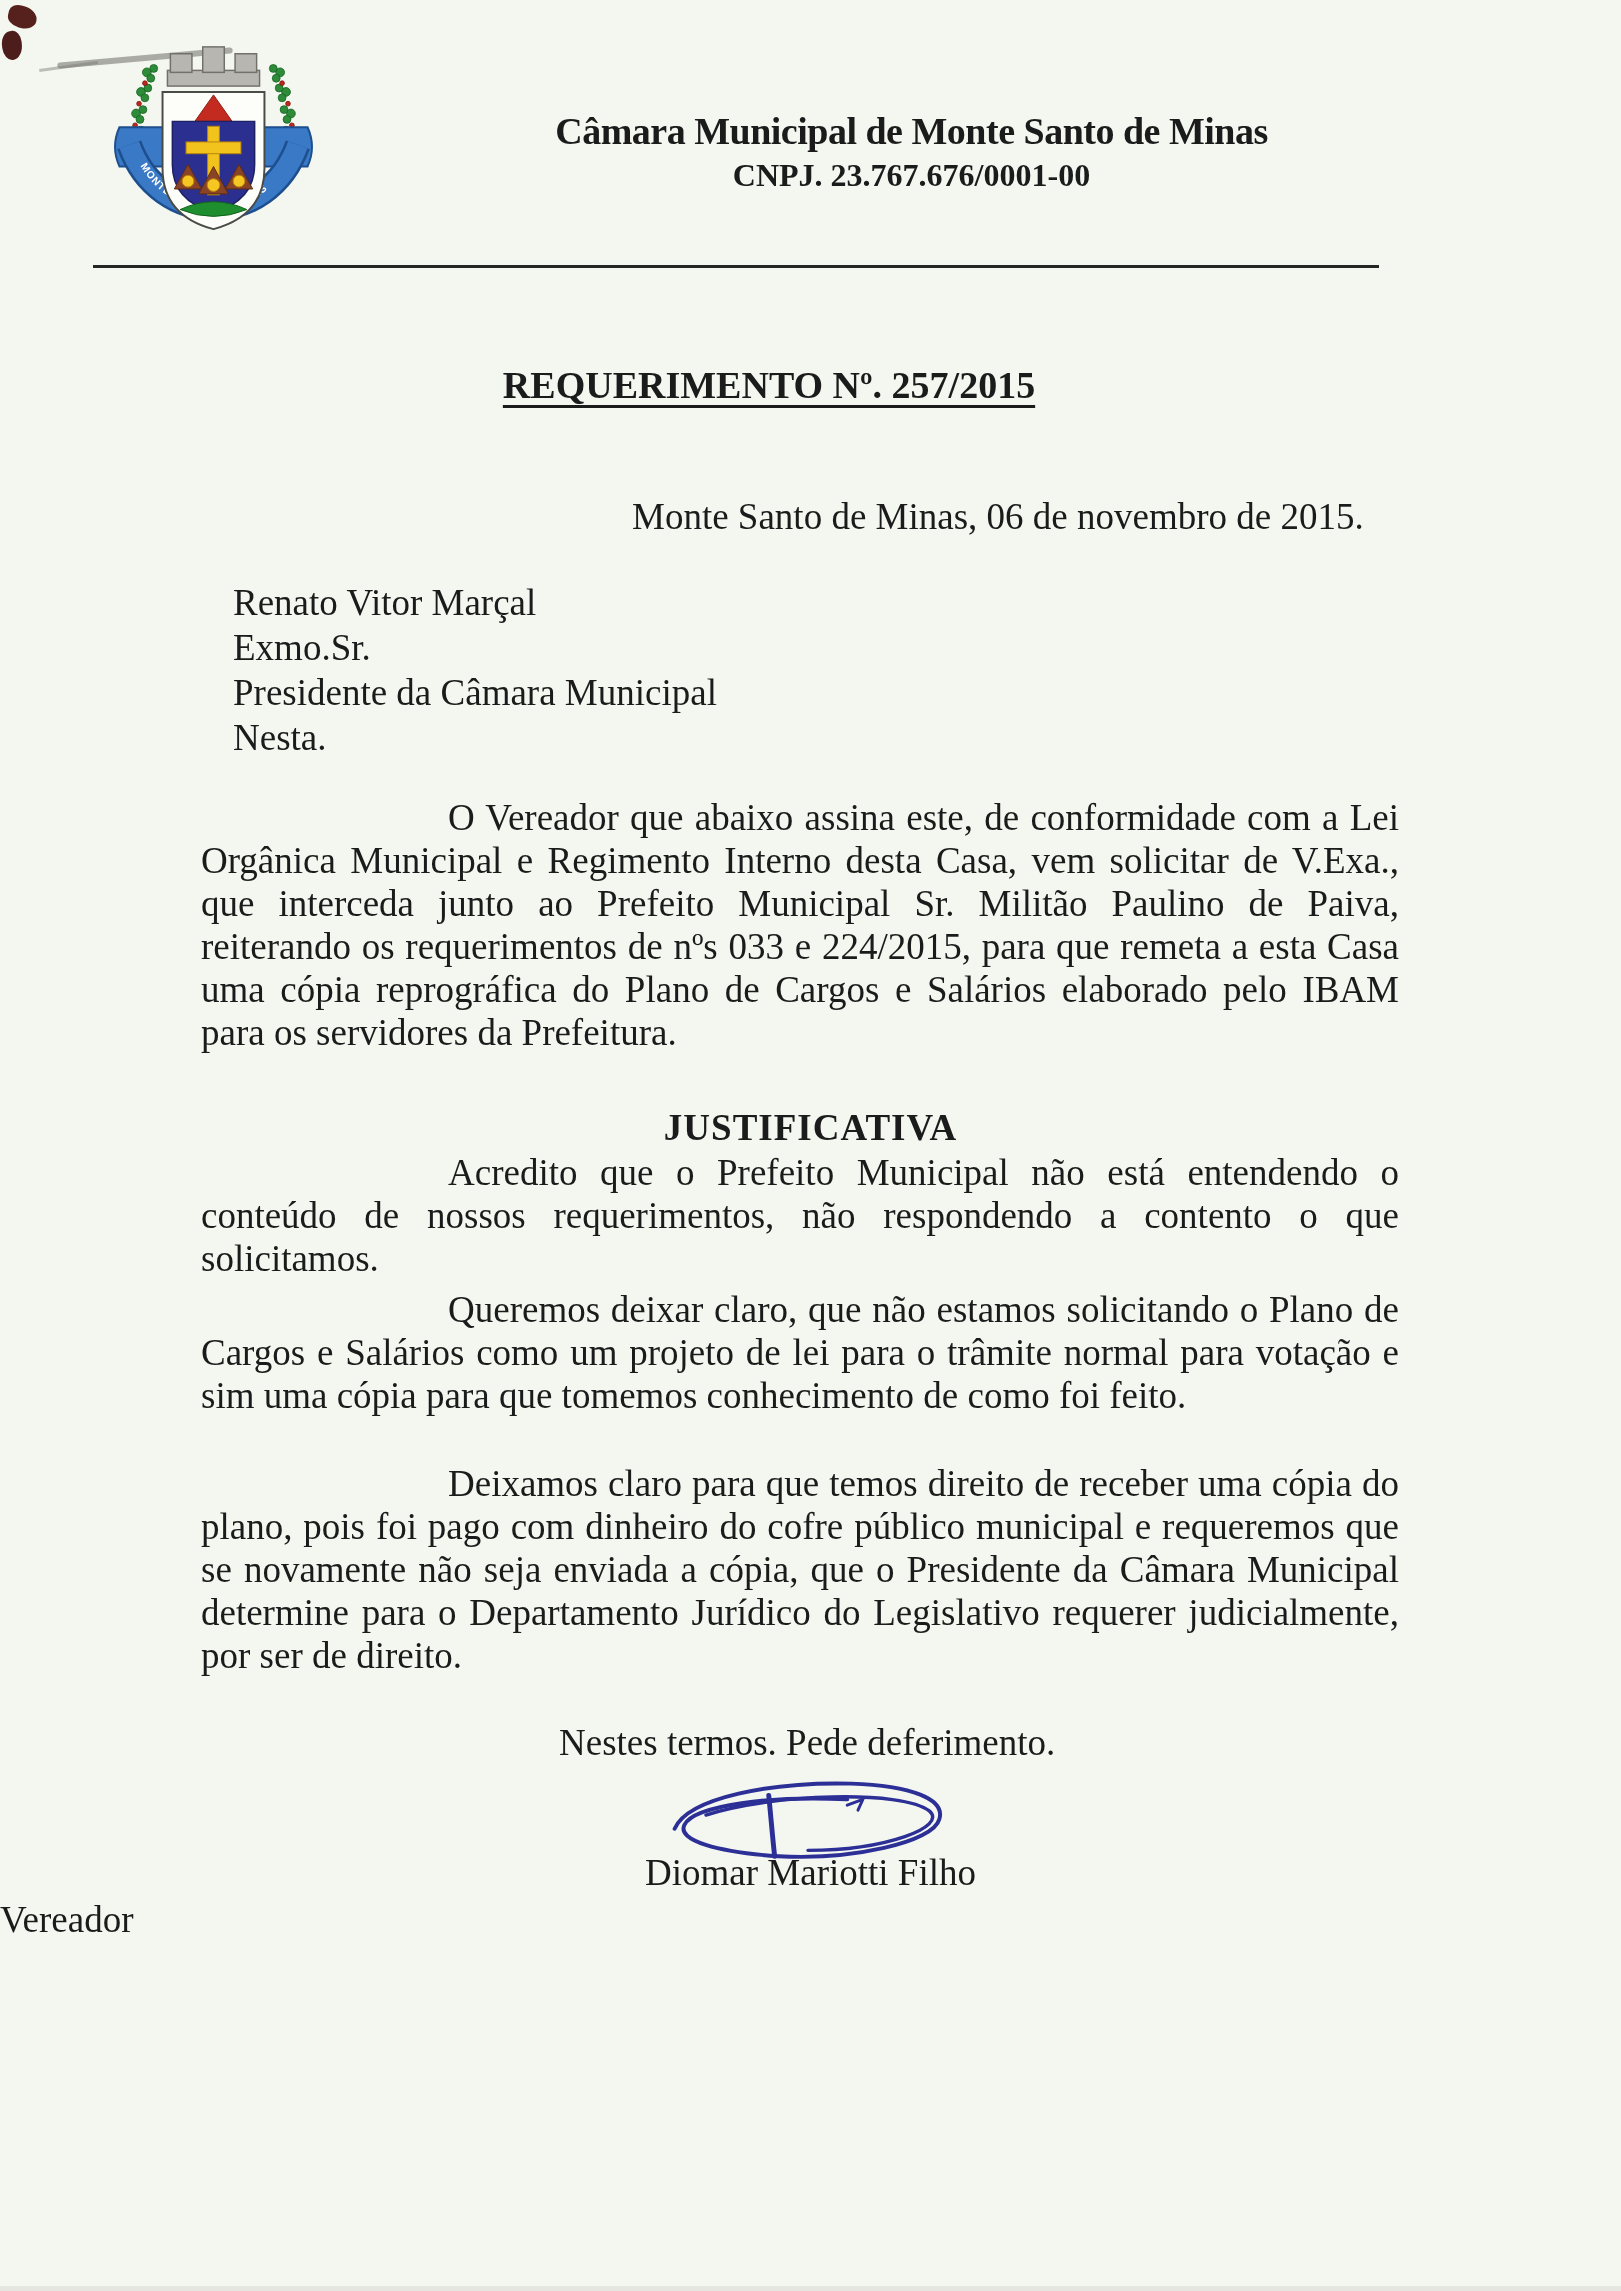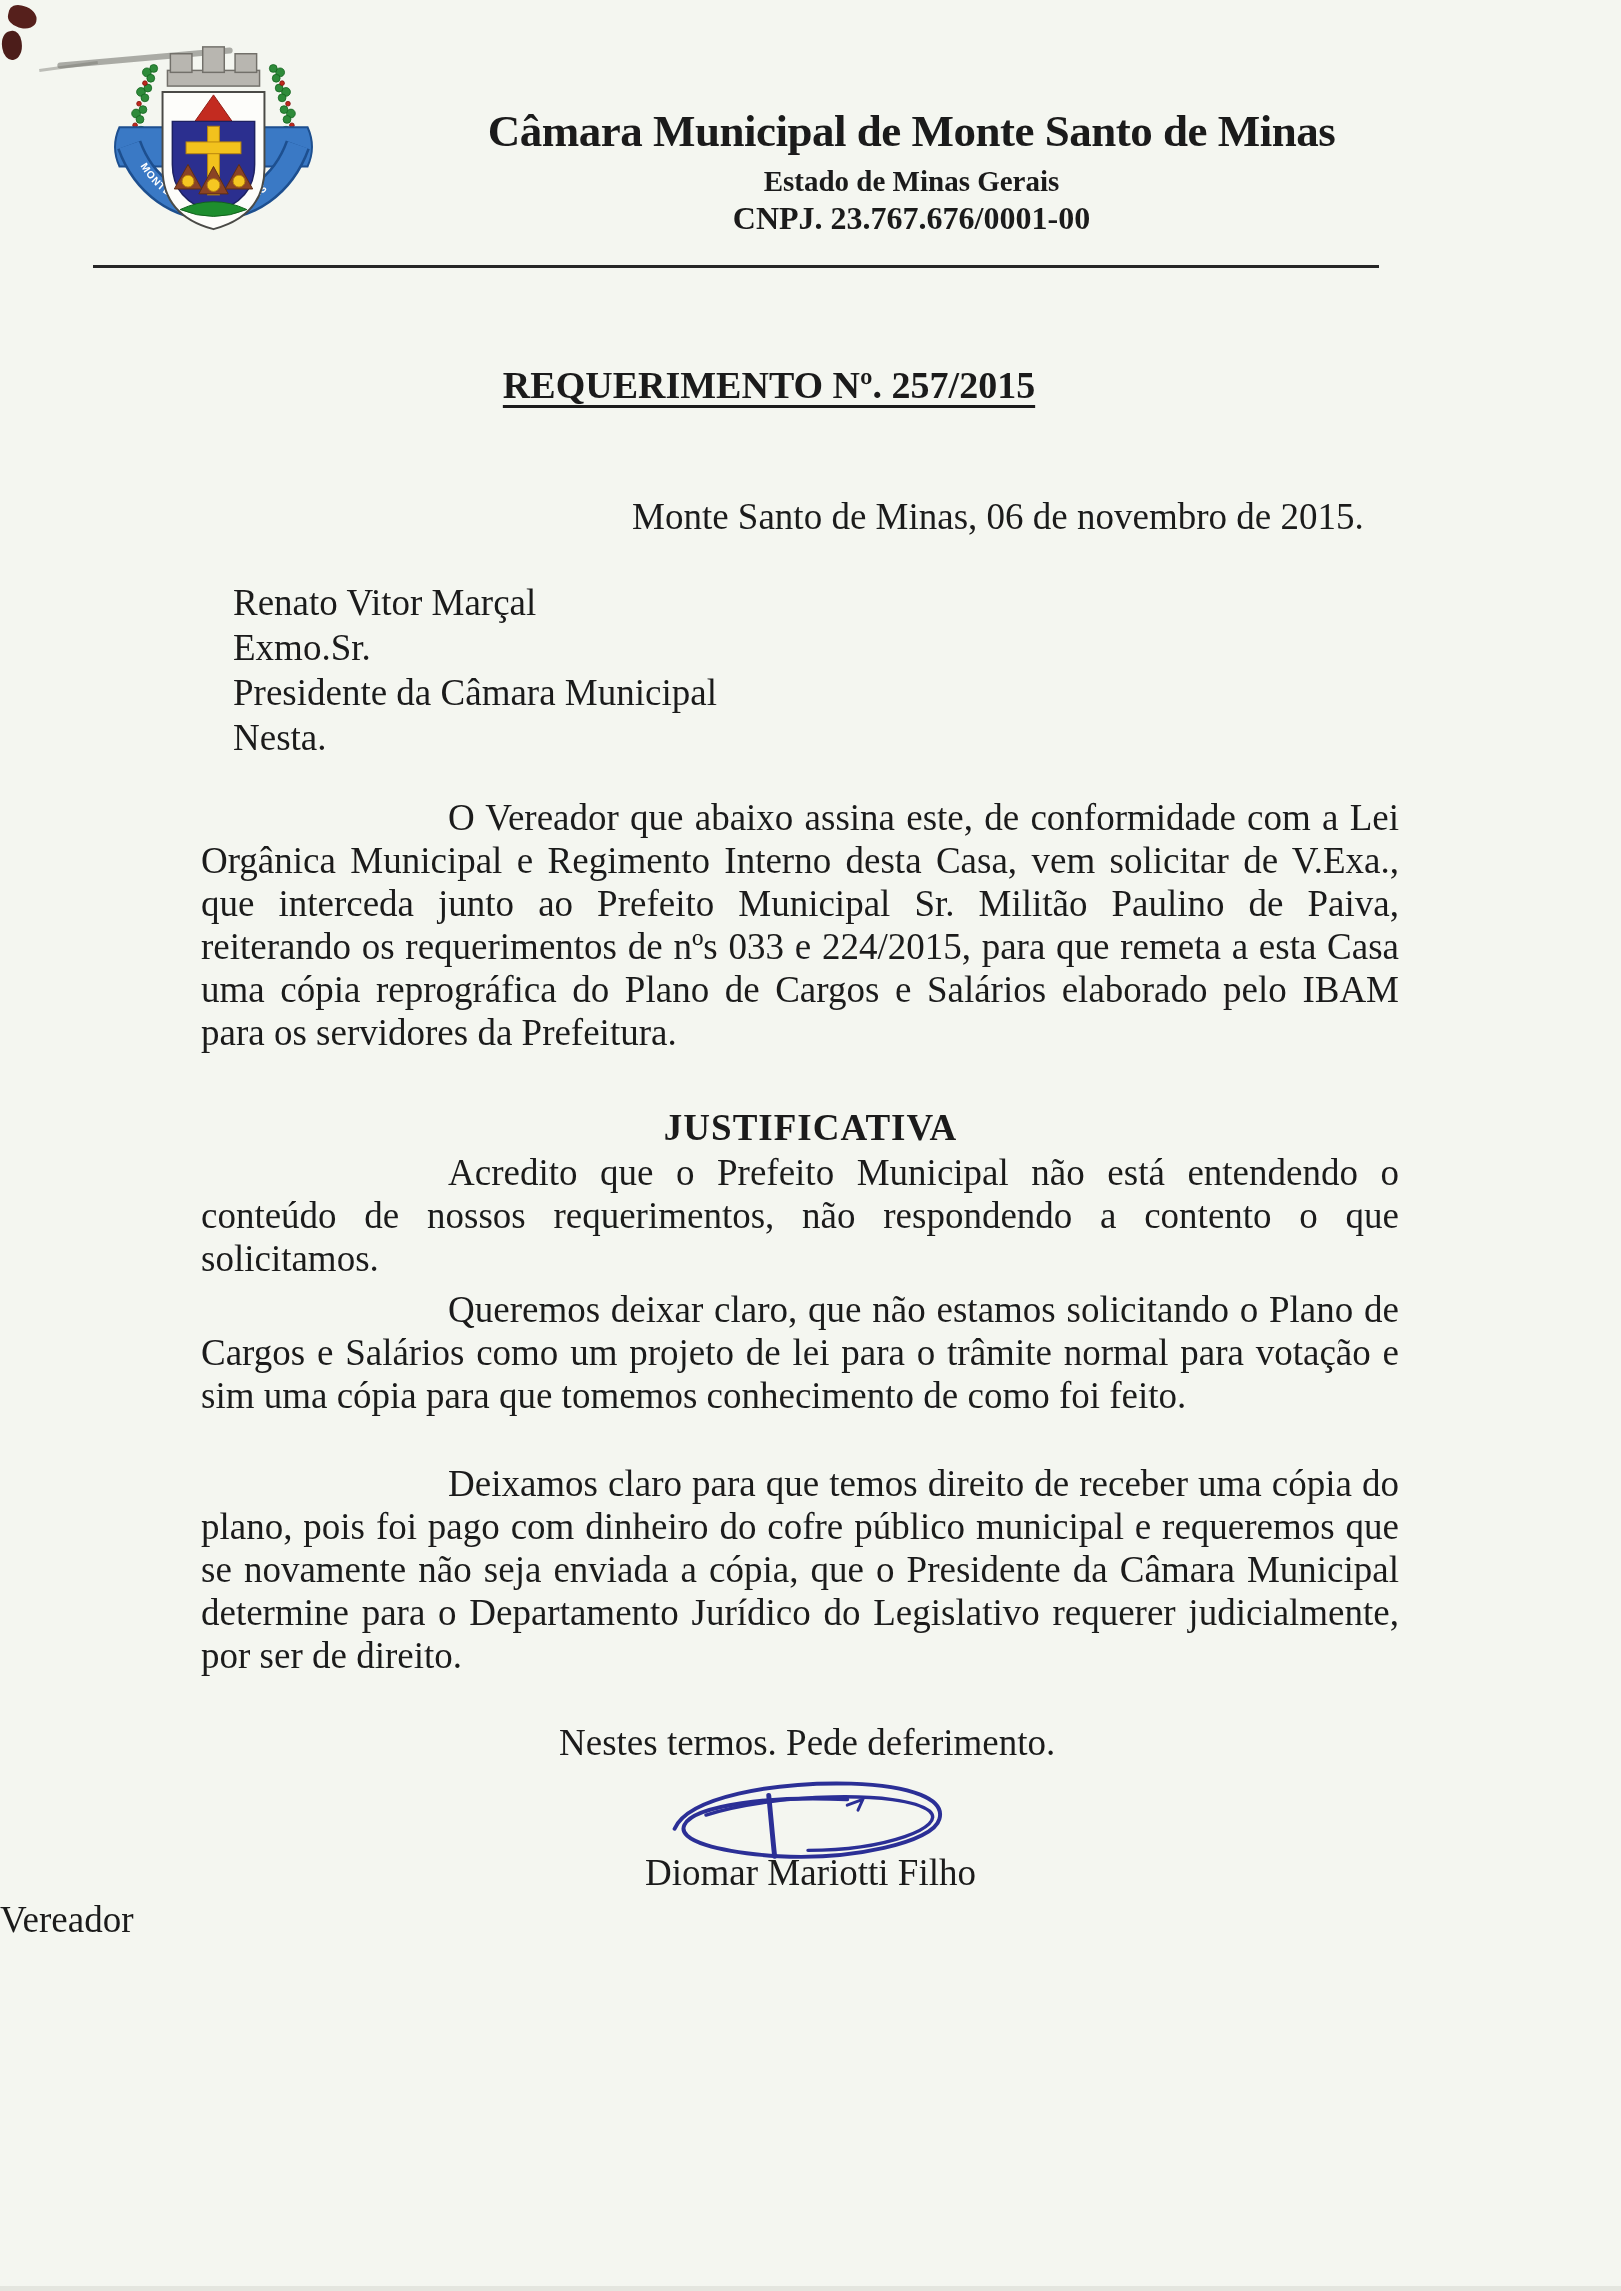--- a/index.html
+++ b/index.html
@@ -7,21 +7,21 @@
     position:relative;
     width:1621px;height:2292px;
     background:#f4f6f0;
     font-family:"Liberation Serif", serif;
     color:#1b1b1b;
     overflow:hidden;
   }
   
   .crest{position:absolute;left:102px;top:41px;width:223px;height:196px;}
   .header-text{position:absolute;left:392px;top:106px;width:1039px;text-align:center;}
-  .org-name{font-size:45px;font-weight:bold;letter-spacing:-0.5px;line-height:51px;}
+  .org-name{font-size:38px;font-weight:bold;letter-spacing:-0.5px;line-height:51px;}
   .org-state{font-size:29px;font-weight:bold;line-height:37px;margin-top:5.9px;}
   .org-cnpj{font-size:32px;font-weight:bold;line-height:37px;}
   .header-rule{position:absolute;left:93px;top:265px;width:1286px;height:2.9px;background:#262626;}
   
   .artifact1{position:absolute;left:7.8px;top:5.9px;width:29px;height:21.6px;background:#56201c;border-radius:40% 60% 50% 50%;transform:rotate(14deg);}
   .artifact2{position:absolute;left:2px;top:31px;width:19.6px;height:29px;background:#4c1d1a;border-radius:50% 40% 55% 45%;transform:rotate(-8deg);}
   .artifact3{position:absolute;left:57px;top:55px;width:176px;height:5.9px;background:rgba(110,110,104,0.55);border-radius:3.9px;transform:rotate(-5deg);}
   .artifact4{position:absolute;left:39px;top:65px;width:59px;height:2.9px;background:rgba(120,120,114,0.45);transform:rotate(-8deg);}
   .page-bottom-edge{position:absolute;left:0;bottom:0;width:100%;height:5.9px;background:#e4e6df;}
   
@@ -123,21 +123,20 @@
         <circle cx="84" cy="143" r="6" fill="#f6c722" stroke="#b8850e"></circle>
         <circle cx="110" cy="147" r="6.5" fill="#f6c722" stroke="#b8850e"></circle>
         <circle cx="136" cy="143" r="6" fill="#f6c722" stroke="#b8850e"></circle>
       </g>
       <path d="M76,172 Q110,156 144,172 Q110,186 76,172 z" fill="#1e8e2e" stroke="#11611c" stroke-width="1"></path>
     </g>
   </svg>
 
   <div class="header-text">
     <div class="org-name">Câmara Municipal de Monte Santo de Minas</div>
-    <div class="org-state">Estado de Minas Gerais</div>
     <div class="org-cnpj">CNPJ. 23.767.676/0001-00</div>
   </div>
   <div class="header-rule"></div>
 
   <div class="doc-title">
     <span>REQUERIMENTO Nº. 257/2015</span>
   </div>
 
   <div class="date-line">Monte Santo de Minas, 06 de novembro de 2015.</div>
 

